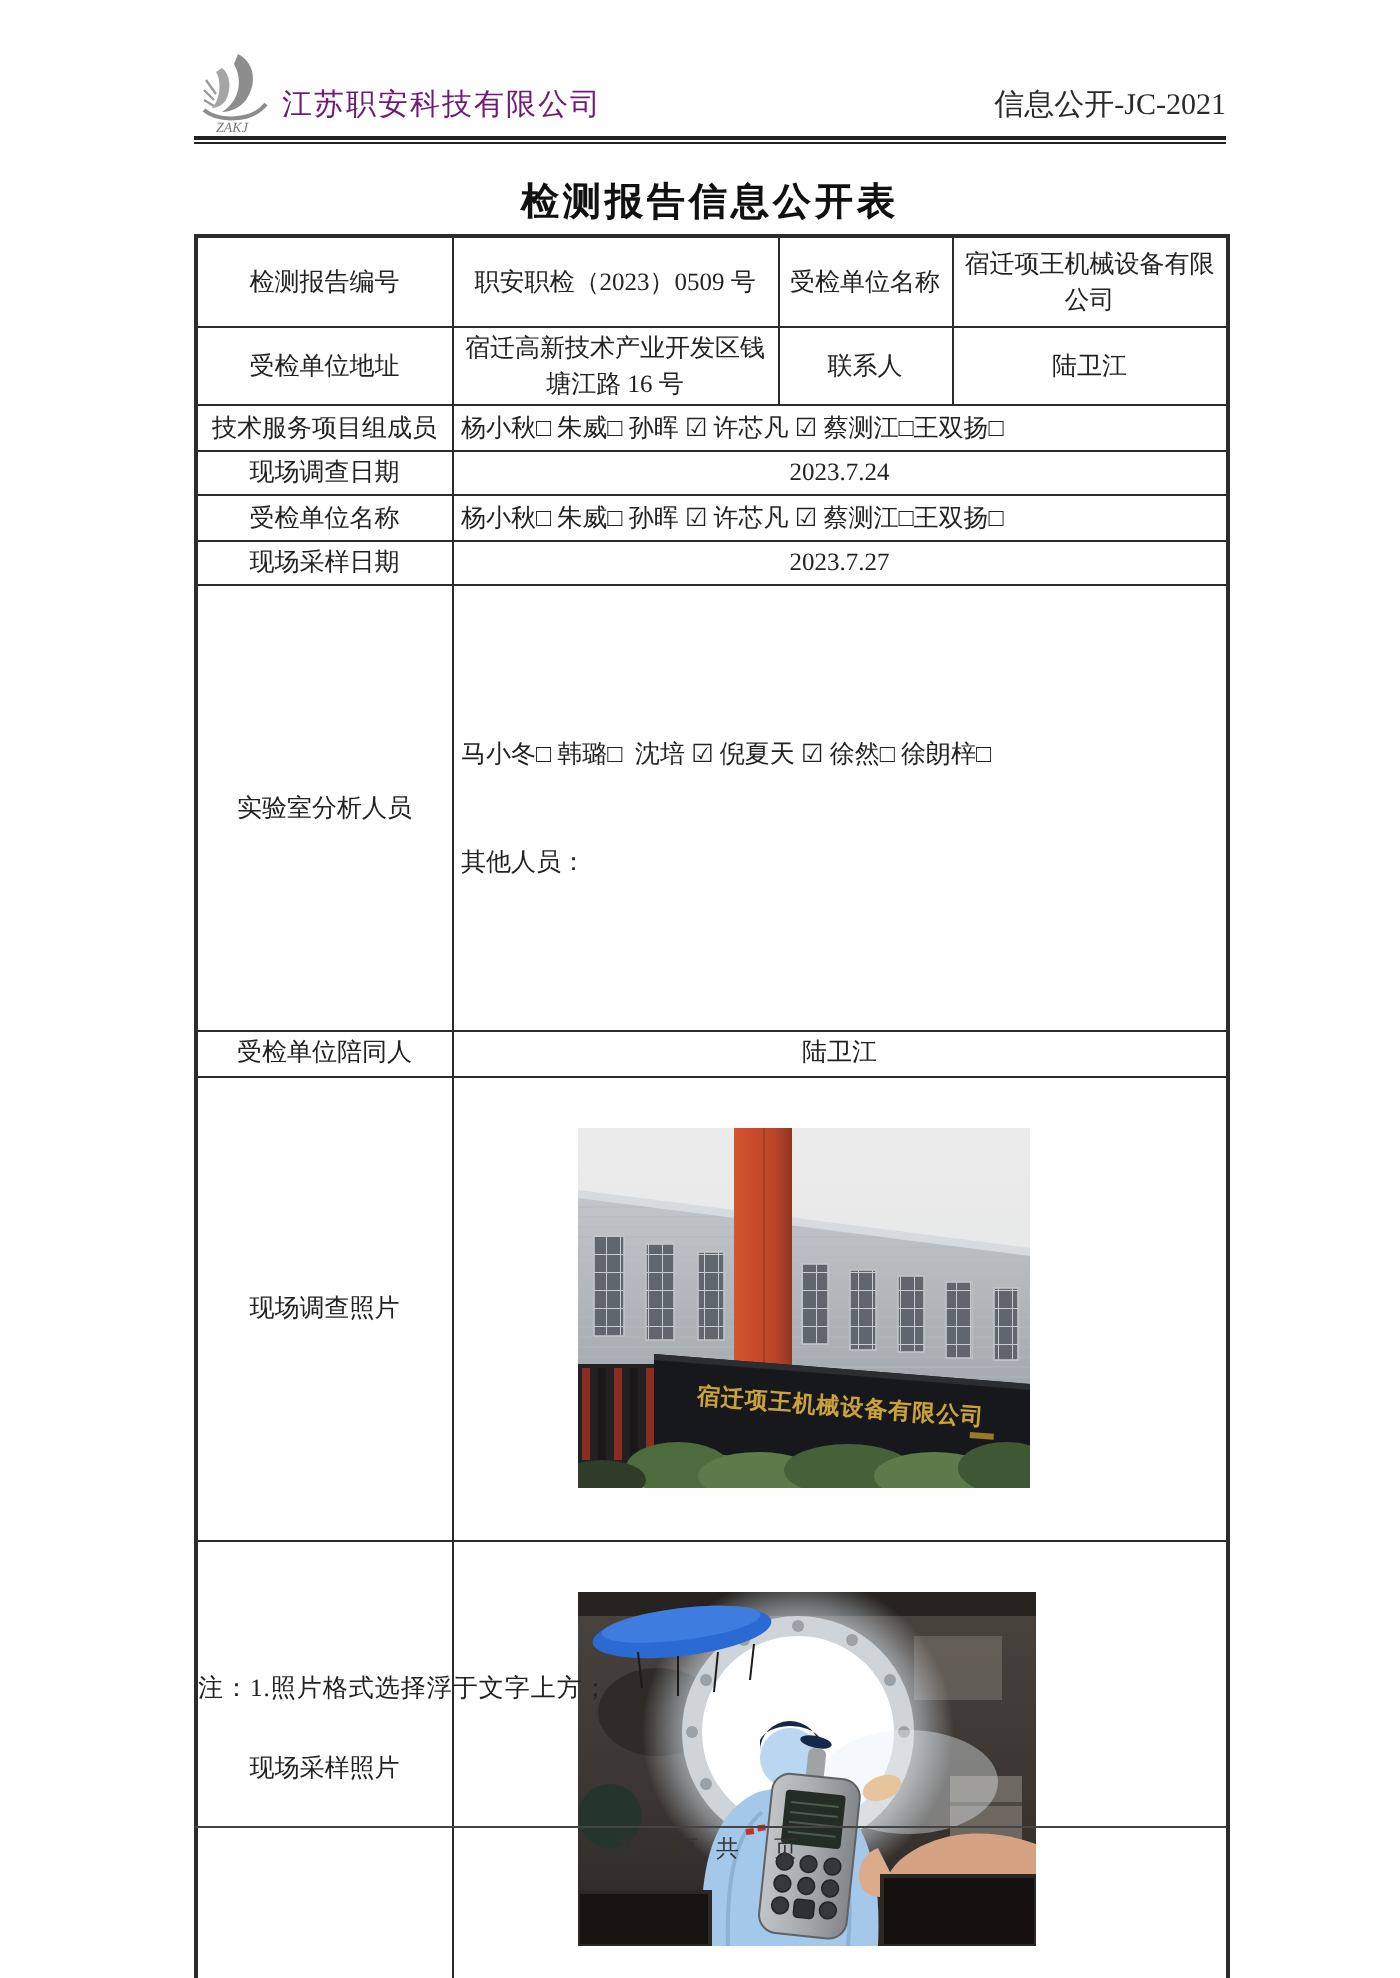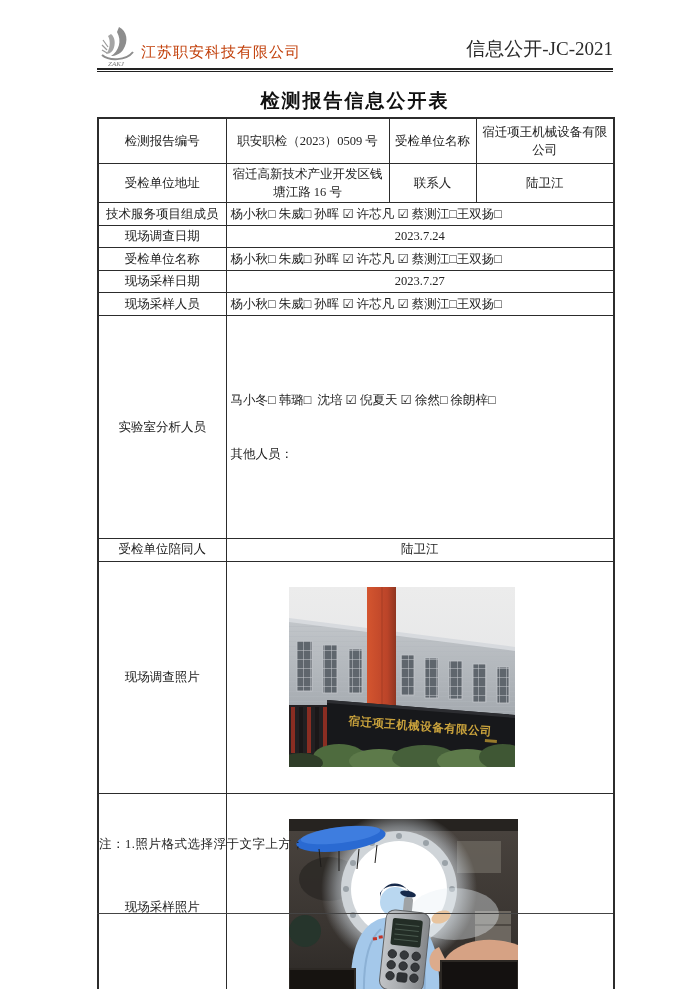--- a/index.html
+++ b/index.html
@@ -6,22 +6,22 @@
   body{
     width:700px;height:989px;background:#ffffff;
     font-family:"Liberation Serif","DejaVu Serif",serif;
     color:#1c1c1c;position:relative;overflow:hidden;
   }
   .page{position:relative;width:700px;height:989px;}
 
   
   .header{position:absolute;left:97px;top:24px;width:516px;height:42px;}
   .logo{position:absolute;left:2px;top:0px;width:40px;height:44px;}
-  .company-name{position:absolute;left:44px;bottom:4px;font-size:15px;letter-spacing:1px;color:#c2410c;margin-top:24px;}
-  .doc-code{position:absolute;right:0px;bottom:4px;font-size:19px;color:#2a2a2a;}
+  .company-name{position:absolute;left:44px;bottom:4px;font-size:15px;letter-spacing:1px;color:#701a75;margin-top:24px;}
+  .doc-code{position:absolute;right:0px;bottom:4px;font-size:15px;color:#2a2a2a;}
   .header-rule{position:absolute;left:97px;top:68px;width:516px;height:0;
     border-top:2px solid #222;border-bottom:1px solid #222;padding-top:1px;}
 
   
   .page-title{position:absolute;left:97px;top:88px;width:516px;text-align:center;
     font-size:19px;font-weight:bold;letter-spacing:2px;color:#111;}
 
   
   table.report{position:absolute;left:97px;top:117px;border-collapse:collapse;
     border:2px solid #2c2c2c;table-layout:fixed;width:516px;font-size:12.5px;color:#222;}
@@ -106,24 +106,20 @@
     <tr class="r5">
       <td class="lbl"><span>受检单位名称</span></td>
       <td class="val-left" colspan="3"><span>杨小秋□ 朱威□ 孙晖 ☑ 许芯凡 ☑ 蔡测江□王双扬□</span></td>
     </tr>
 
     <tr class="r6">
       <td class="lbl"><span>现场采样日期</span></td>
       <td class="val-center" colspan="3"><span>2023.7.27</span></td>
     </tr>
 
-    <tr class="r7">
-      <td class="lbl"><span>现场采样人员</span></td>
-      <td class="val-left" colspan="3"><span>杨小秋□ 朱威□ 孙晖 ☑ 许芯凡 ☑ 蔡测江□王双扬□</span></td>
-    </tr>
 
     <tr class="r8">
       <td class="lbl"><span>实验室分析人员</span></td>
       <td class="val-left" colspan="3">
         <div class="lab-lines">
           <div>马小冬□ 韩璐□  沈培 ☑ 倪夏天 ☑ 徐然□ 徐朗梓□</div>
           <div>其他人员：</div>
         </div>
       </td>
     </tr>
@@ -316,14 +312,15 @@
           </svg>
         </div>
       </td>
     </tr>
   </tbody>
     </table>
 
   <div class="note">注：1.照片格式选择浮于文字上方；</div>
 
   <div class="footer-rule"></div>
+  <div class="footer-text">第　页 共　页</div>
 
 </div>
 
 </body></html>

